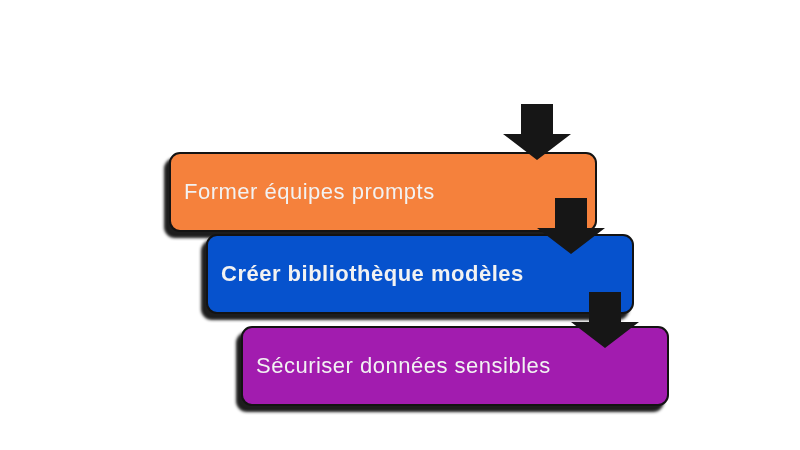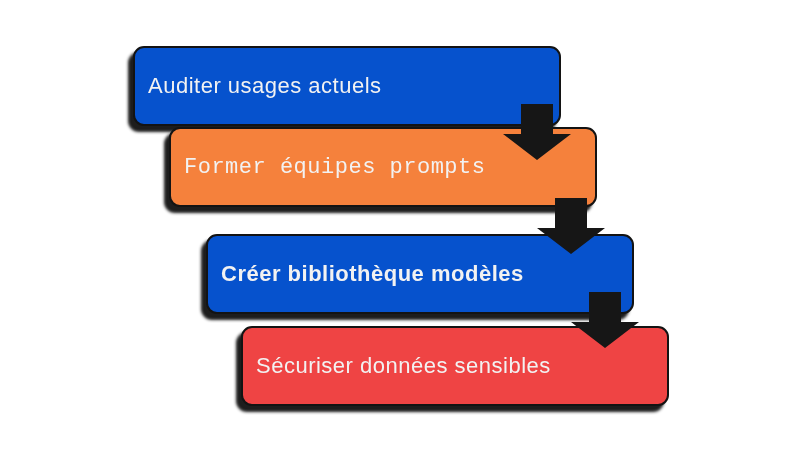--- a/index.html
+++ b/index.html
@@ -24,21 +24,21 @@
     box-sizing: border-box;
     border: 2px solid #131313;
     border-radius: 11px;
     box-shadow: -5px 6px 3px rgba(10,10,10,0.92);
     display: flex;
     align-items: center;
     padding-left: 13px;
     z-index: 1;
   }
   .step1 { left: 133px; top: 46px; }
-  .step2 { left: 169px; top: 127px; font-family: Liberation Mono, monospace; }
+  .step2 { left: 169px; top: 152px; }
   .step3 { left: 206px; top: 234px; }
   .step4 { left: 241px; top: 326px; }
   .step-label {
     color: #F2F2F2;
     font-size: 22px;
     letter-spacing: 0.5px;
     white-space: nowrap;
   }
   .arrow {
     position: absolute;
@@ -48,33 +48,30 @@
   }
   .arrow1 { left: 503px; top: 104px; }
   .arrow2 { left: 537px; top: 198px; }
   .arrow3 { left: 571px; top: 292px; }
 </style>
 </head>
 <body>
 
 <div class="stage">
 
-  <div class="step step1" style="background-color: rgb(6, 82, 205);">
-    <span class="step-label">Auditer usages actuels</span>
-  </div>
 
   <div class="step step2" style="background-color: rgb(245, 129, 60);">
     <span class="step-label">Former équipes prompts</span>
   </div>
 
   <div class="step step3" style="background-color: rgb(6, 82, 205); font-weight: bold;">
     <span class="step-label">Créer bibliothèque modèles</span>
   </div>
 
-  <div class="step step4" style="background-color: #ef4444; text-align: center;">
+  <div class="step step4" style="background-color: #a21caf; text-align: center;">
     <span class="step-label">Sécuriser données sensibles</span>
   </div>
 
   <svg class="arrow arrow1" viewBox="0 0 68 56" xmlns="http://www.w3.org/2000/svg">
     <path d="M18 0 H50 V30 H68 L34 56 L0 30 H18 Z" style="fill: rgb(22, 22, 22);"></path>
   </svg>
 
   <svg class="arrow arrow2" viewBox="0 0 68 56" xmlns="http://www.w3.org/2000/svg">
     <path d="M18 0 H50 V30 H68 L34 56 L0 30 H18 Z" style="fill: rgb(22, 22, 22);"></path>
   </svg>

